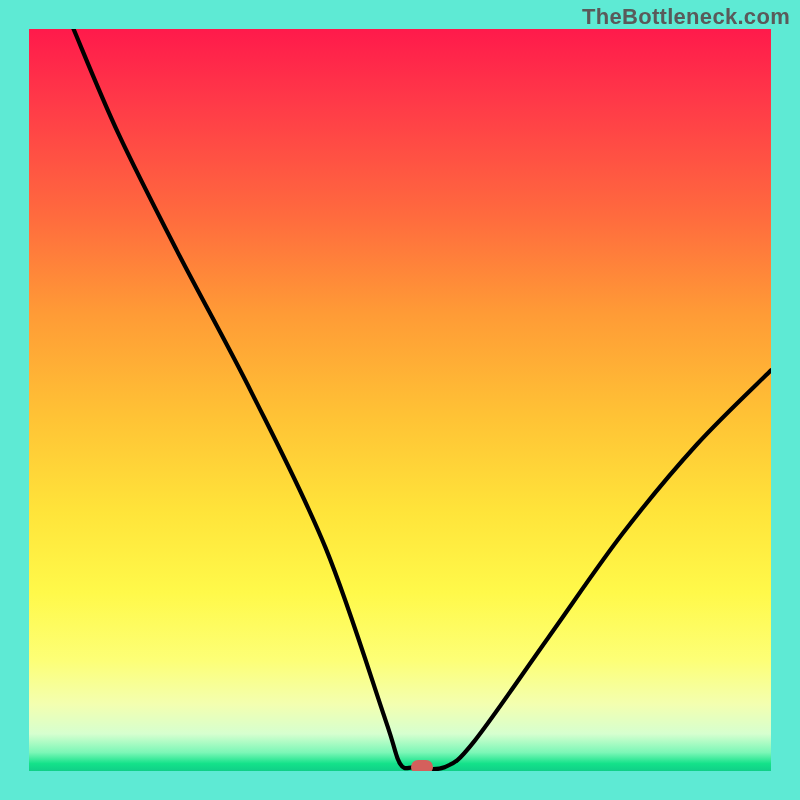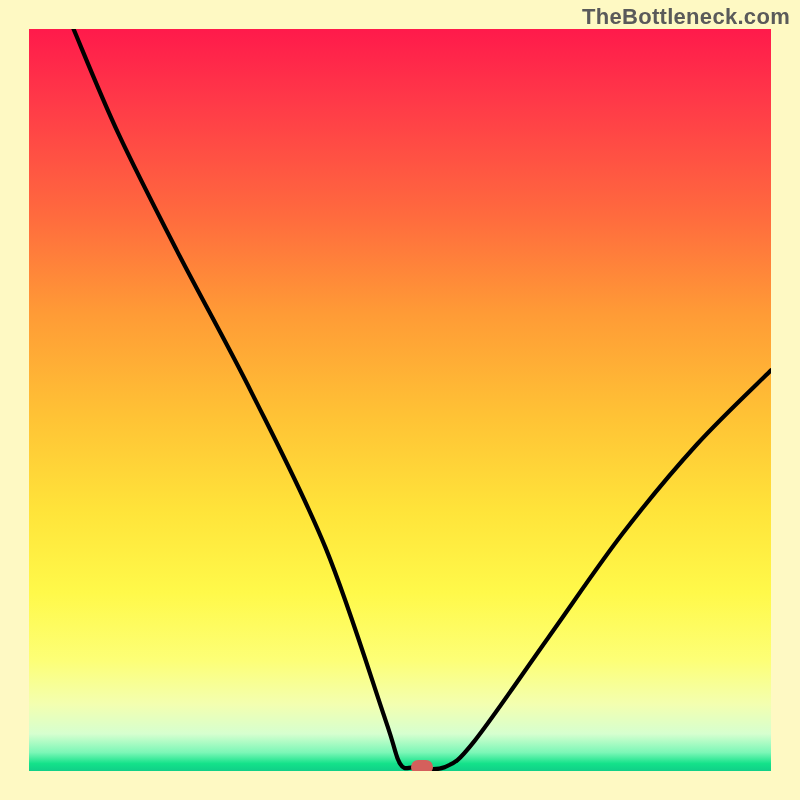--- a/index.html
+++ b/index.html
@@ -8,21 +8,21 @@
     width: 800px;
     height: 800px;
     background: #000;
     font-family: Arial, Helvetica, sans-serif;
     overflow: hidden;
   }
   .frame {
     position: relative;
     width: 800px;
     height: 800px;
-    background: #fef9c3;
+    background: #5eead4;
   }
   .watermark {
     position: absolute;
     top: 4px;
     right: 10px;
     color: #5a5a5a;
     font-size: 22px;
     font-weight: 600;
     letter-spacing: 0.3px;
     z-index: 30;

